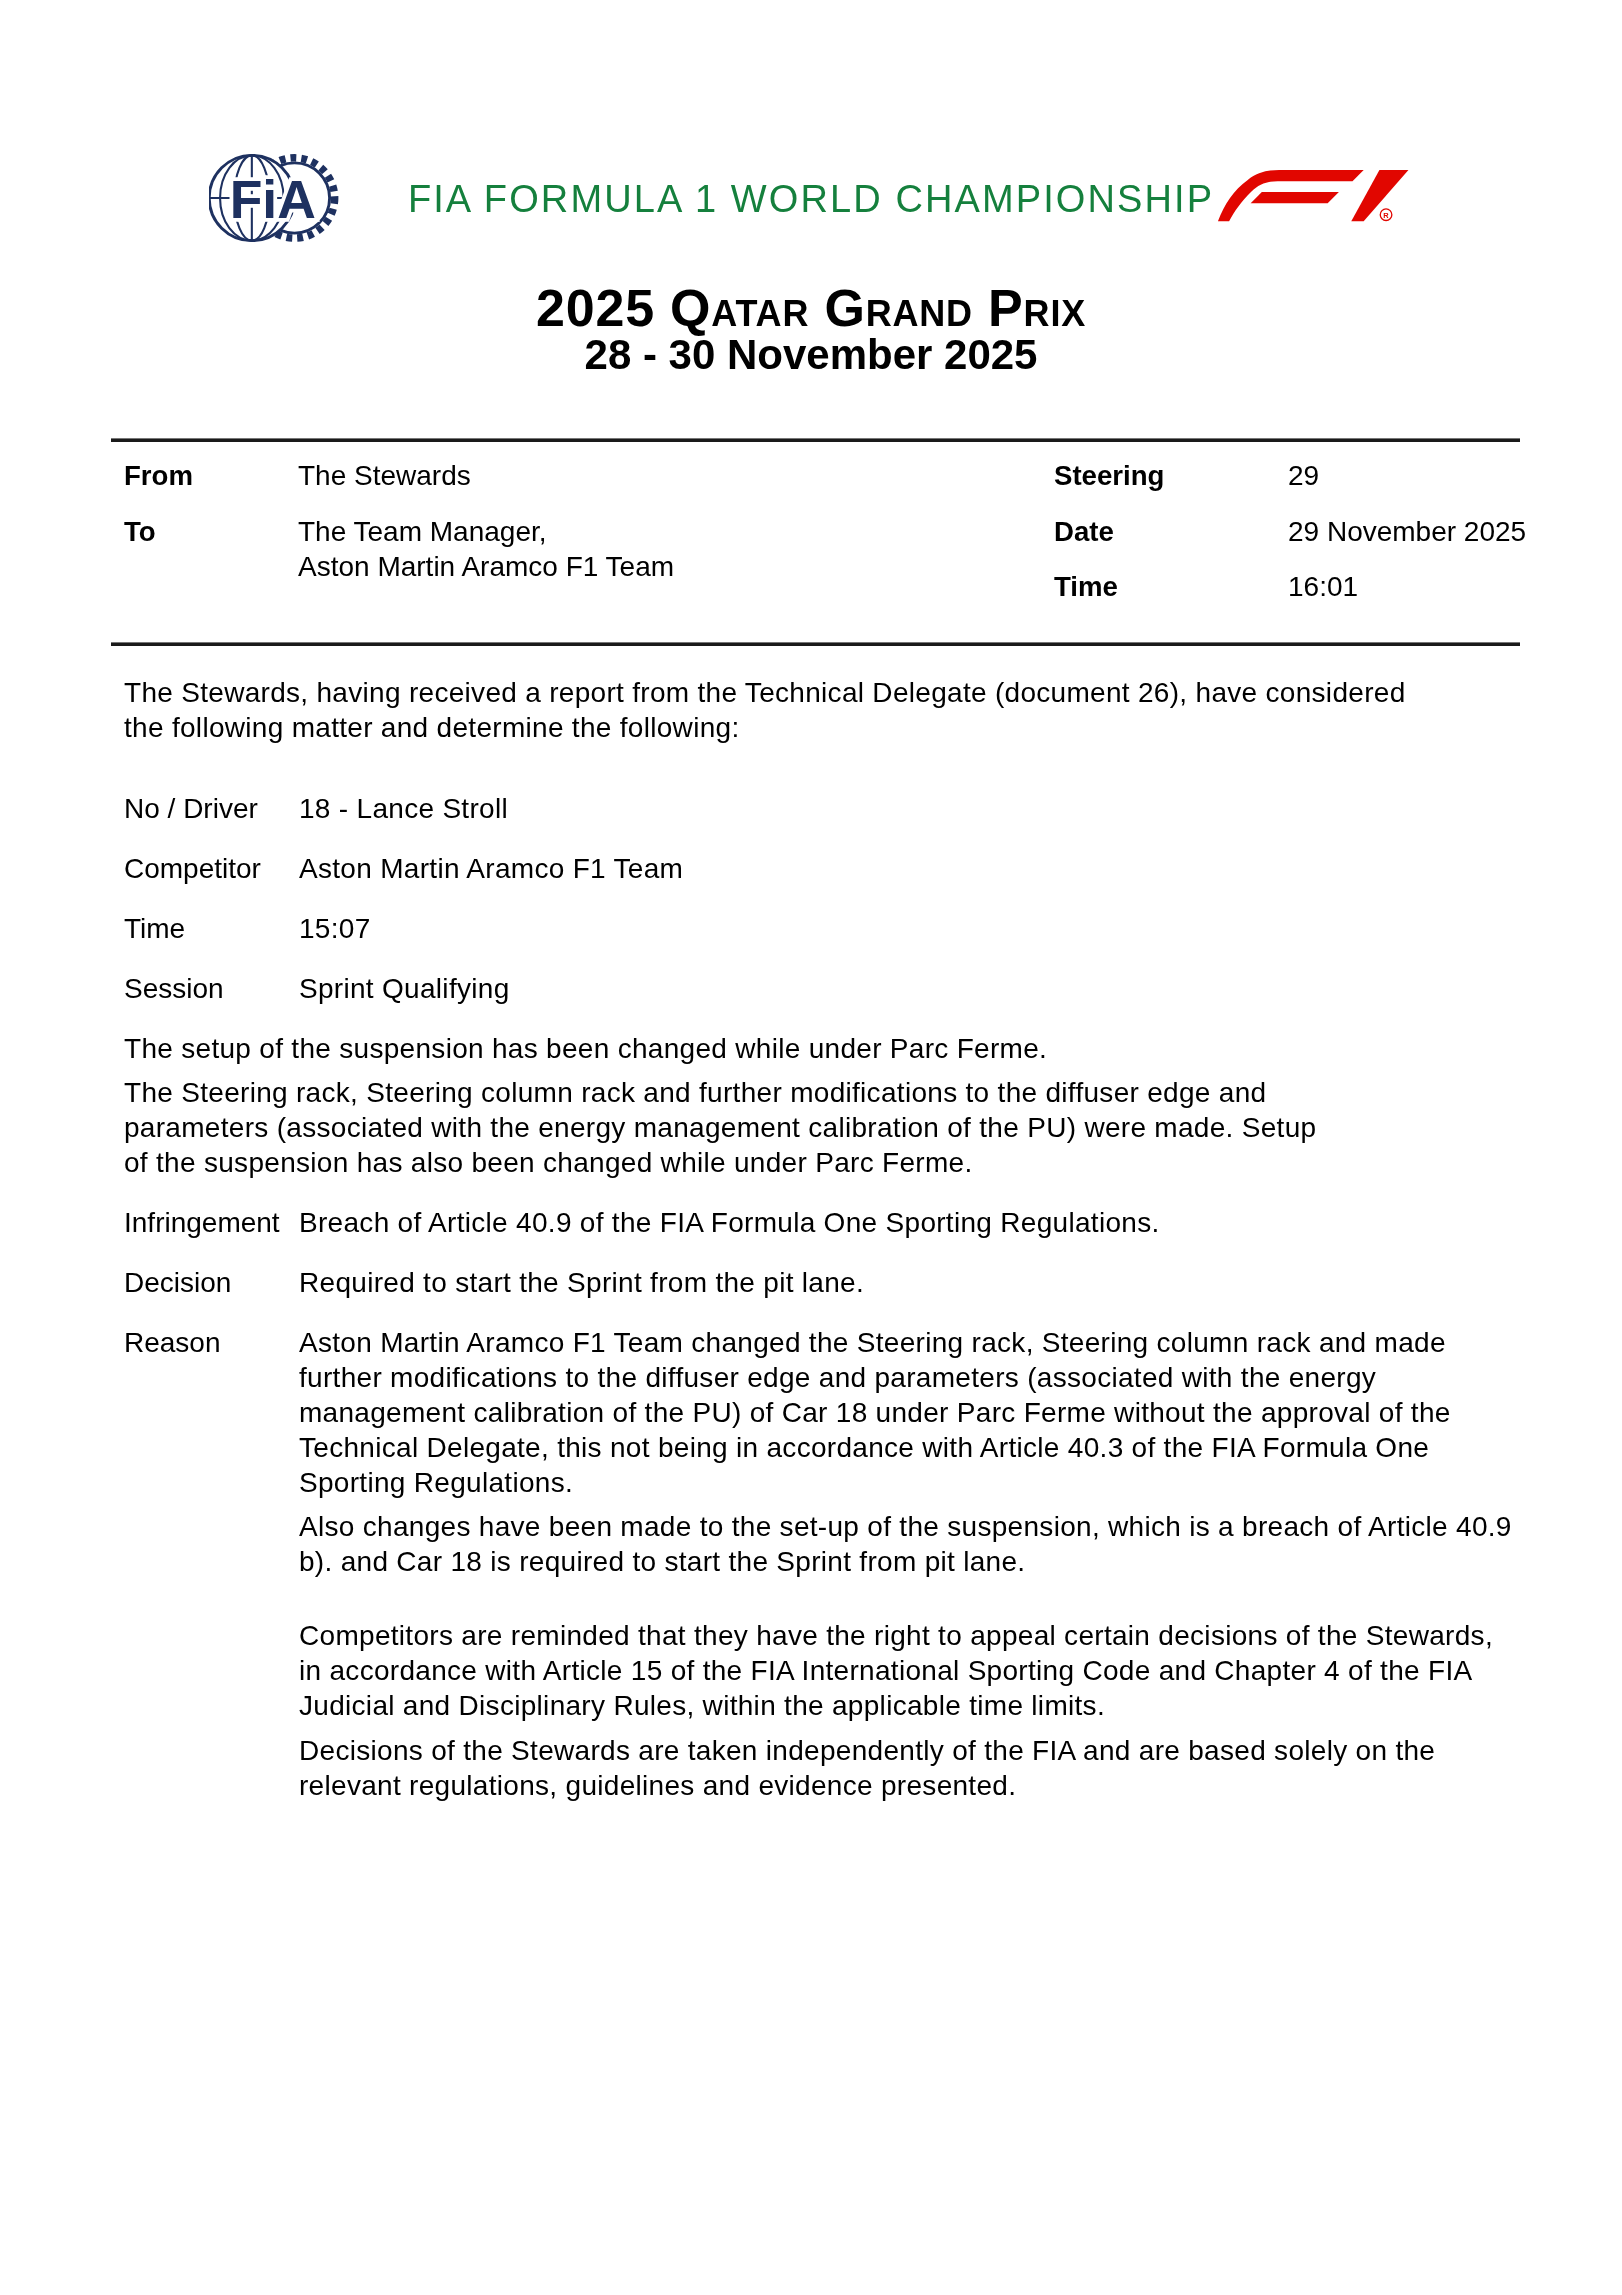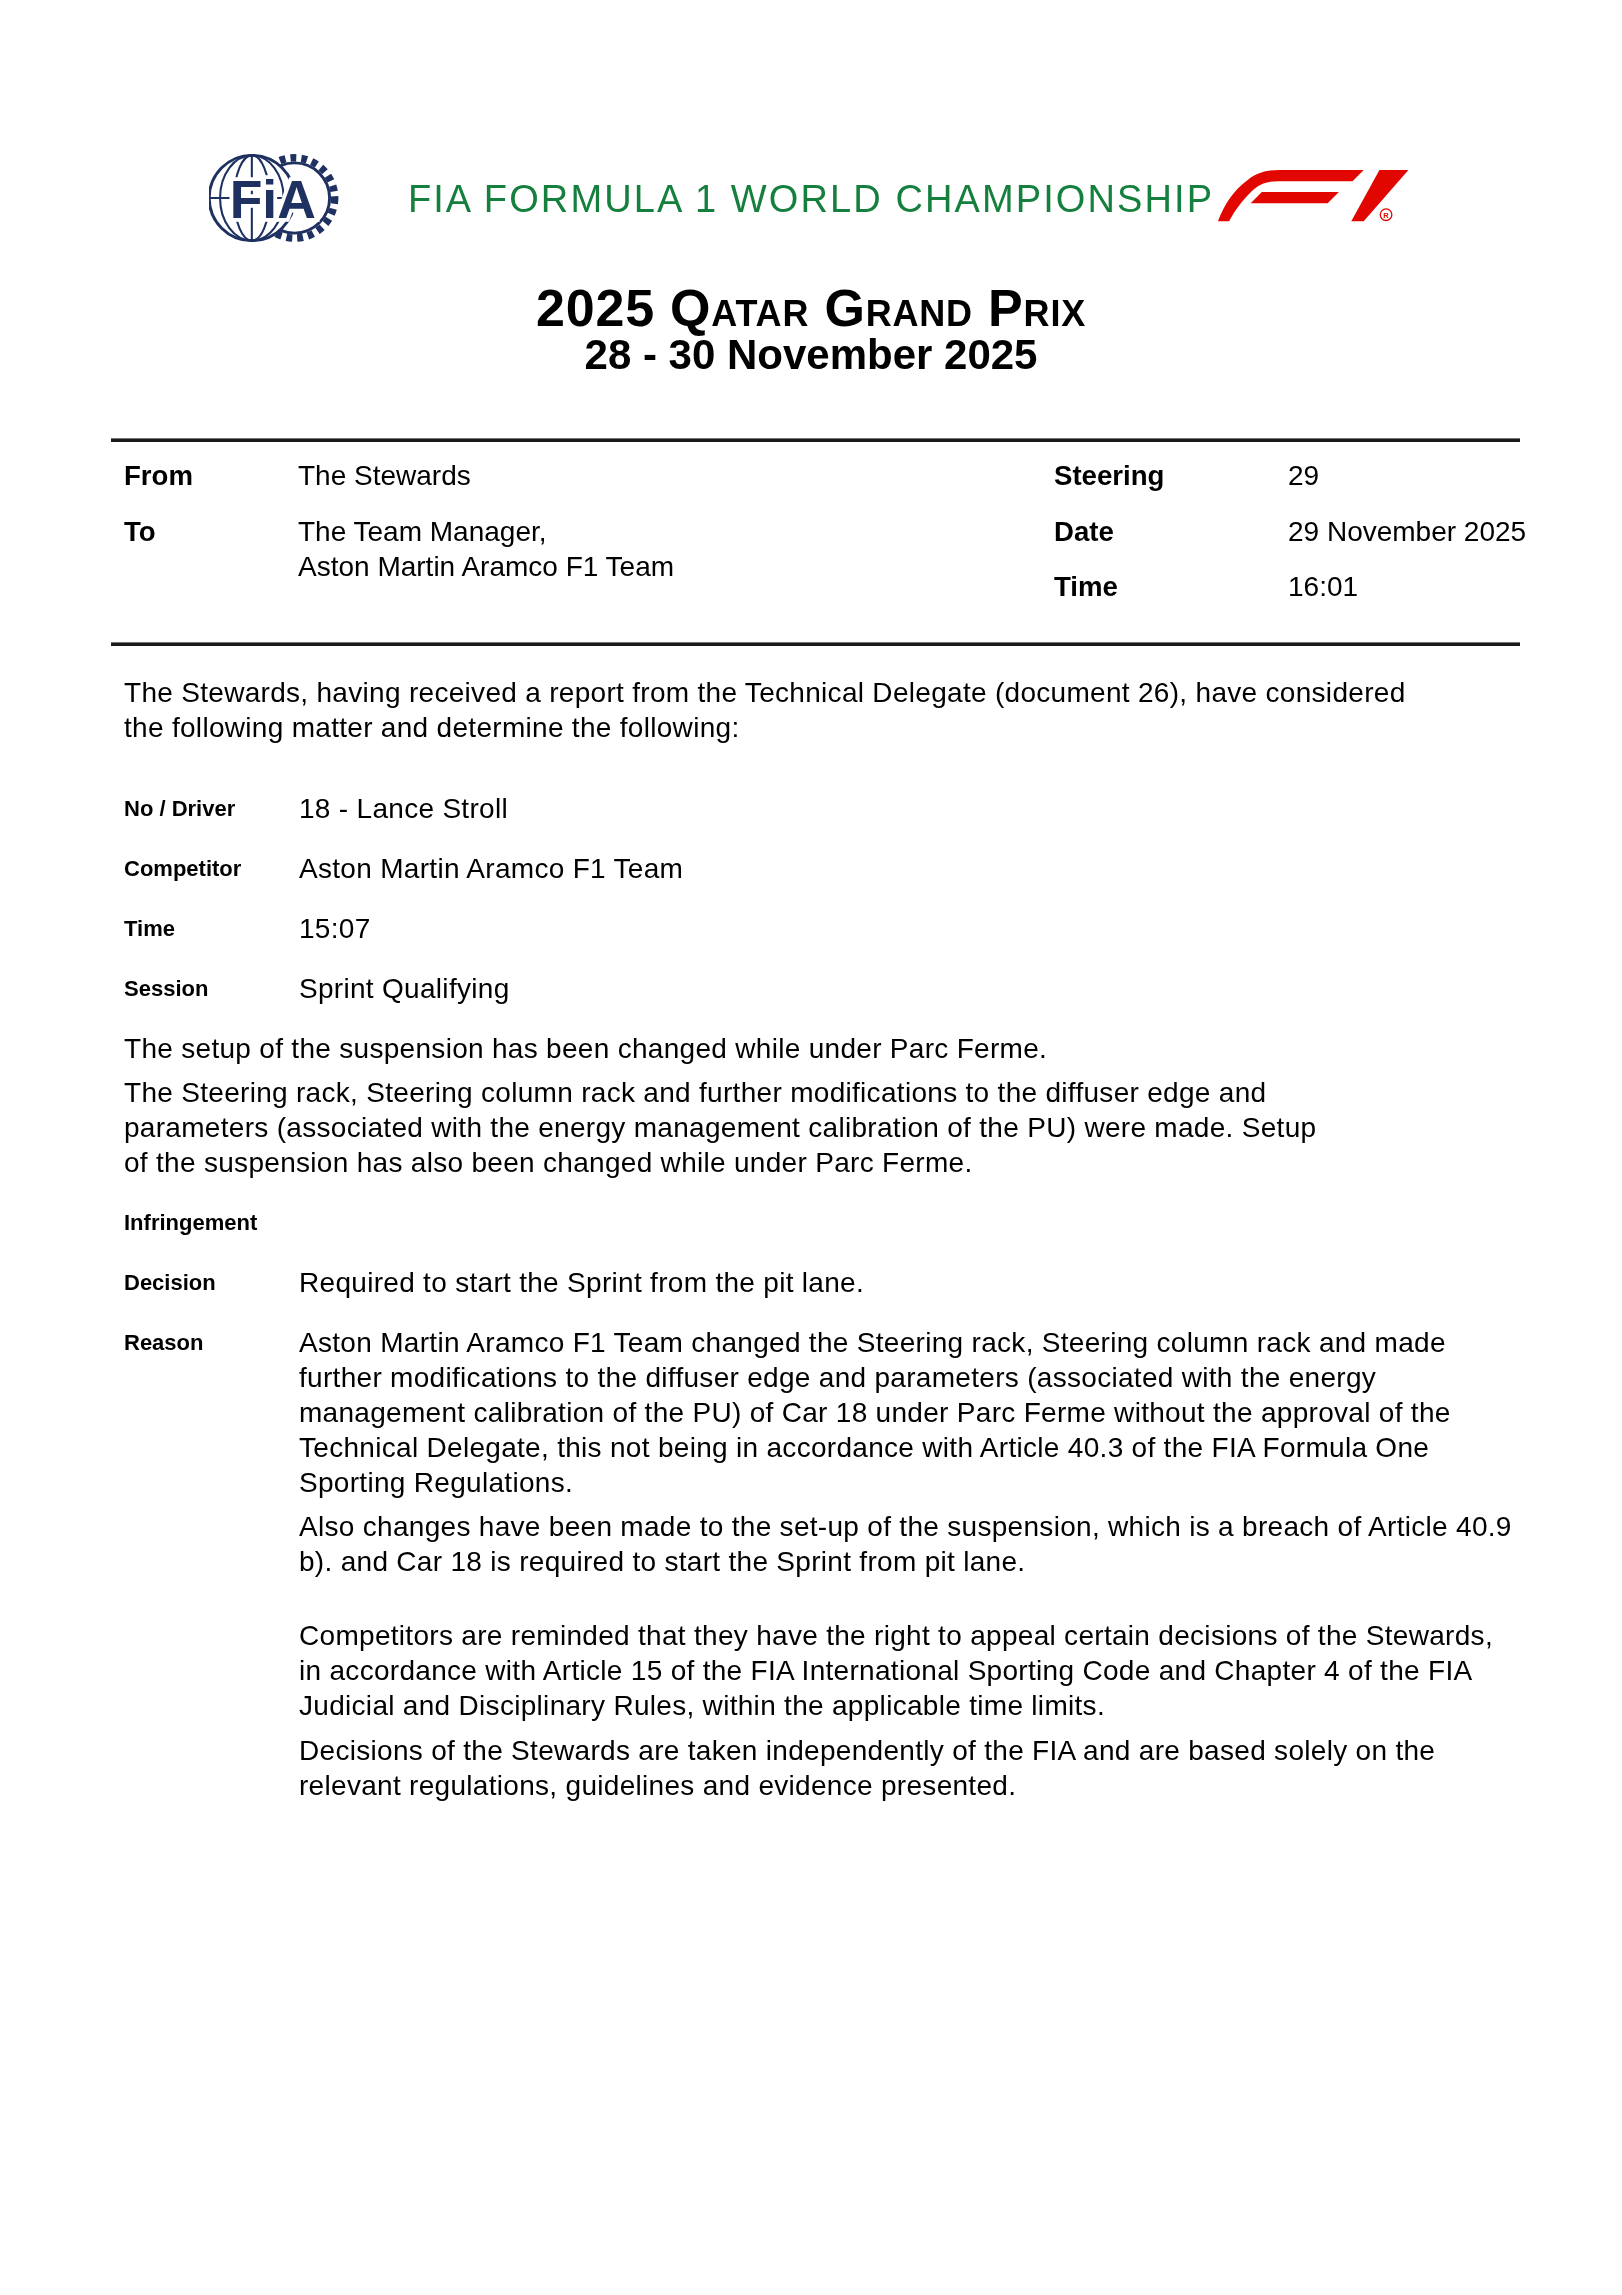--- a/index.html
+++ b/index.html
@@ -40,21 +40,21 @@
   .mrv { left:1288px; }
   .r1 { top:458px; } .r2 { top:514px; } .r2b { top:549px; } .r3 { top:569px; }
 
   
   .intro {
     left:124px; top:675px; width:1303px; margin:0;
     font-size:28px; line-height:35px; letter-spacing:0.3px;
   }
   .fields { left:124px; top:791px; width:1403px; }
   .frow { display:flex; margin-bottom:25px; }
-  .flabel { flex:0 0 175px; width:175px; font-size:22px; font-weight:700; line-height:35px; }
+  .flabel { flex:0 0 175px; width:175px; font-size:28px; font-weight:400; line-height:35px; }
   .fvalue { width:1217px; font-size:28px; line-height:35px; letter-spacing:0.3px; }
   .fvalue p { margin:0 0 9.2px 0; }
   .fvalue p:last-child { margin-bottom:0; }
   .fvalue p.para-gap { margin-top:39px; }
 </style>
 </head>
 <body>
 
 <div>
 
@@ -137,20 +137,23 @@
 
     <div class="frow">
       <div class="fvalue">
         <p>The setup of the suspension has been changed while under Parc Ferme.</p>
         <p>The Steering rack, Steering column rack and further modifications to the diffuser edge and parameters (associated with the energy management calibration of the PU) were made. Setup of the suspension has also been changed while under Parc Ferme.</p>
       </div>
     </div>
 
     <div class="frow">
       <div class="flabel">Infringement</div>
+      <div class="fvalue">
+          <p>Breach of Article 40.9 of the FIA Formula One Sporting Regulations.</p>
+        </div>
     </div>
 
     <div class="frow">
       <div class="flabel">Decision</div>
       <div class="fvalue">
           <p>Required to start the Sprint from the pit lane.</p>
         </div>
     </div>
 
     <div class="frow">

